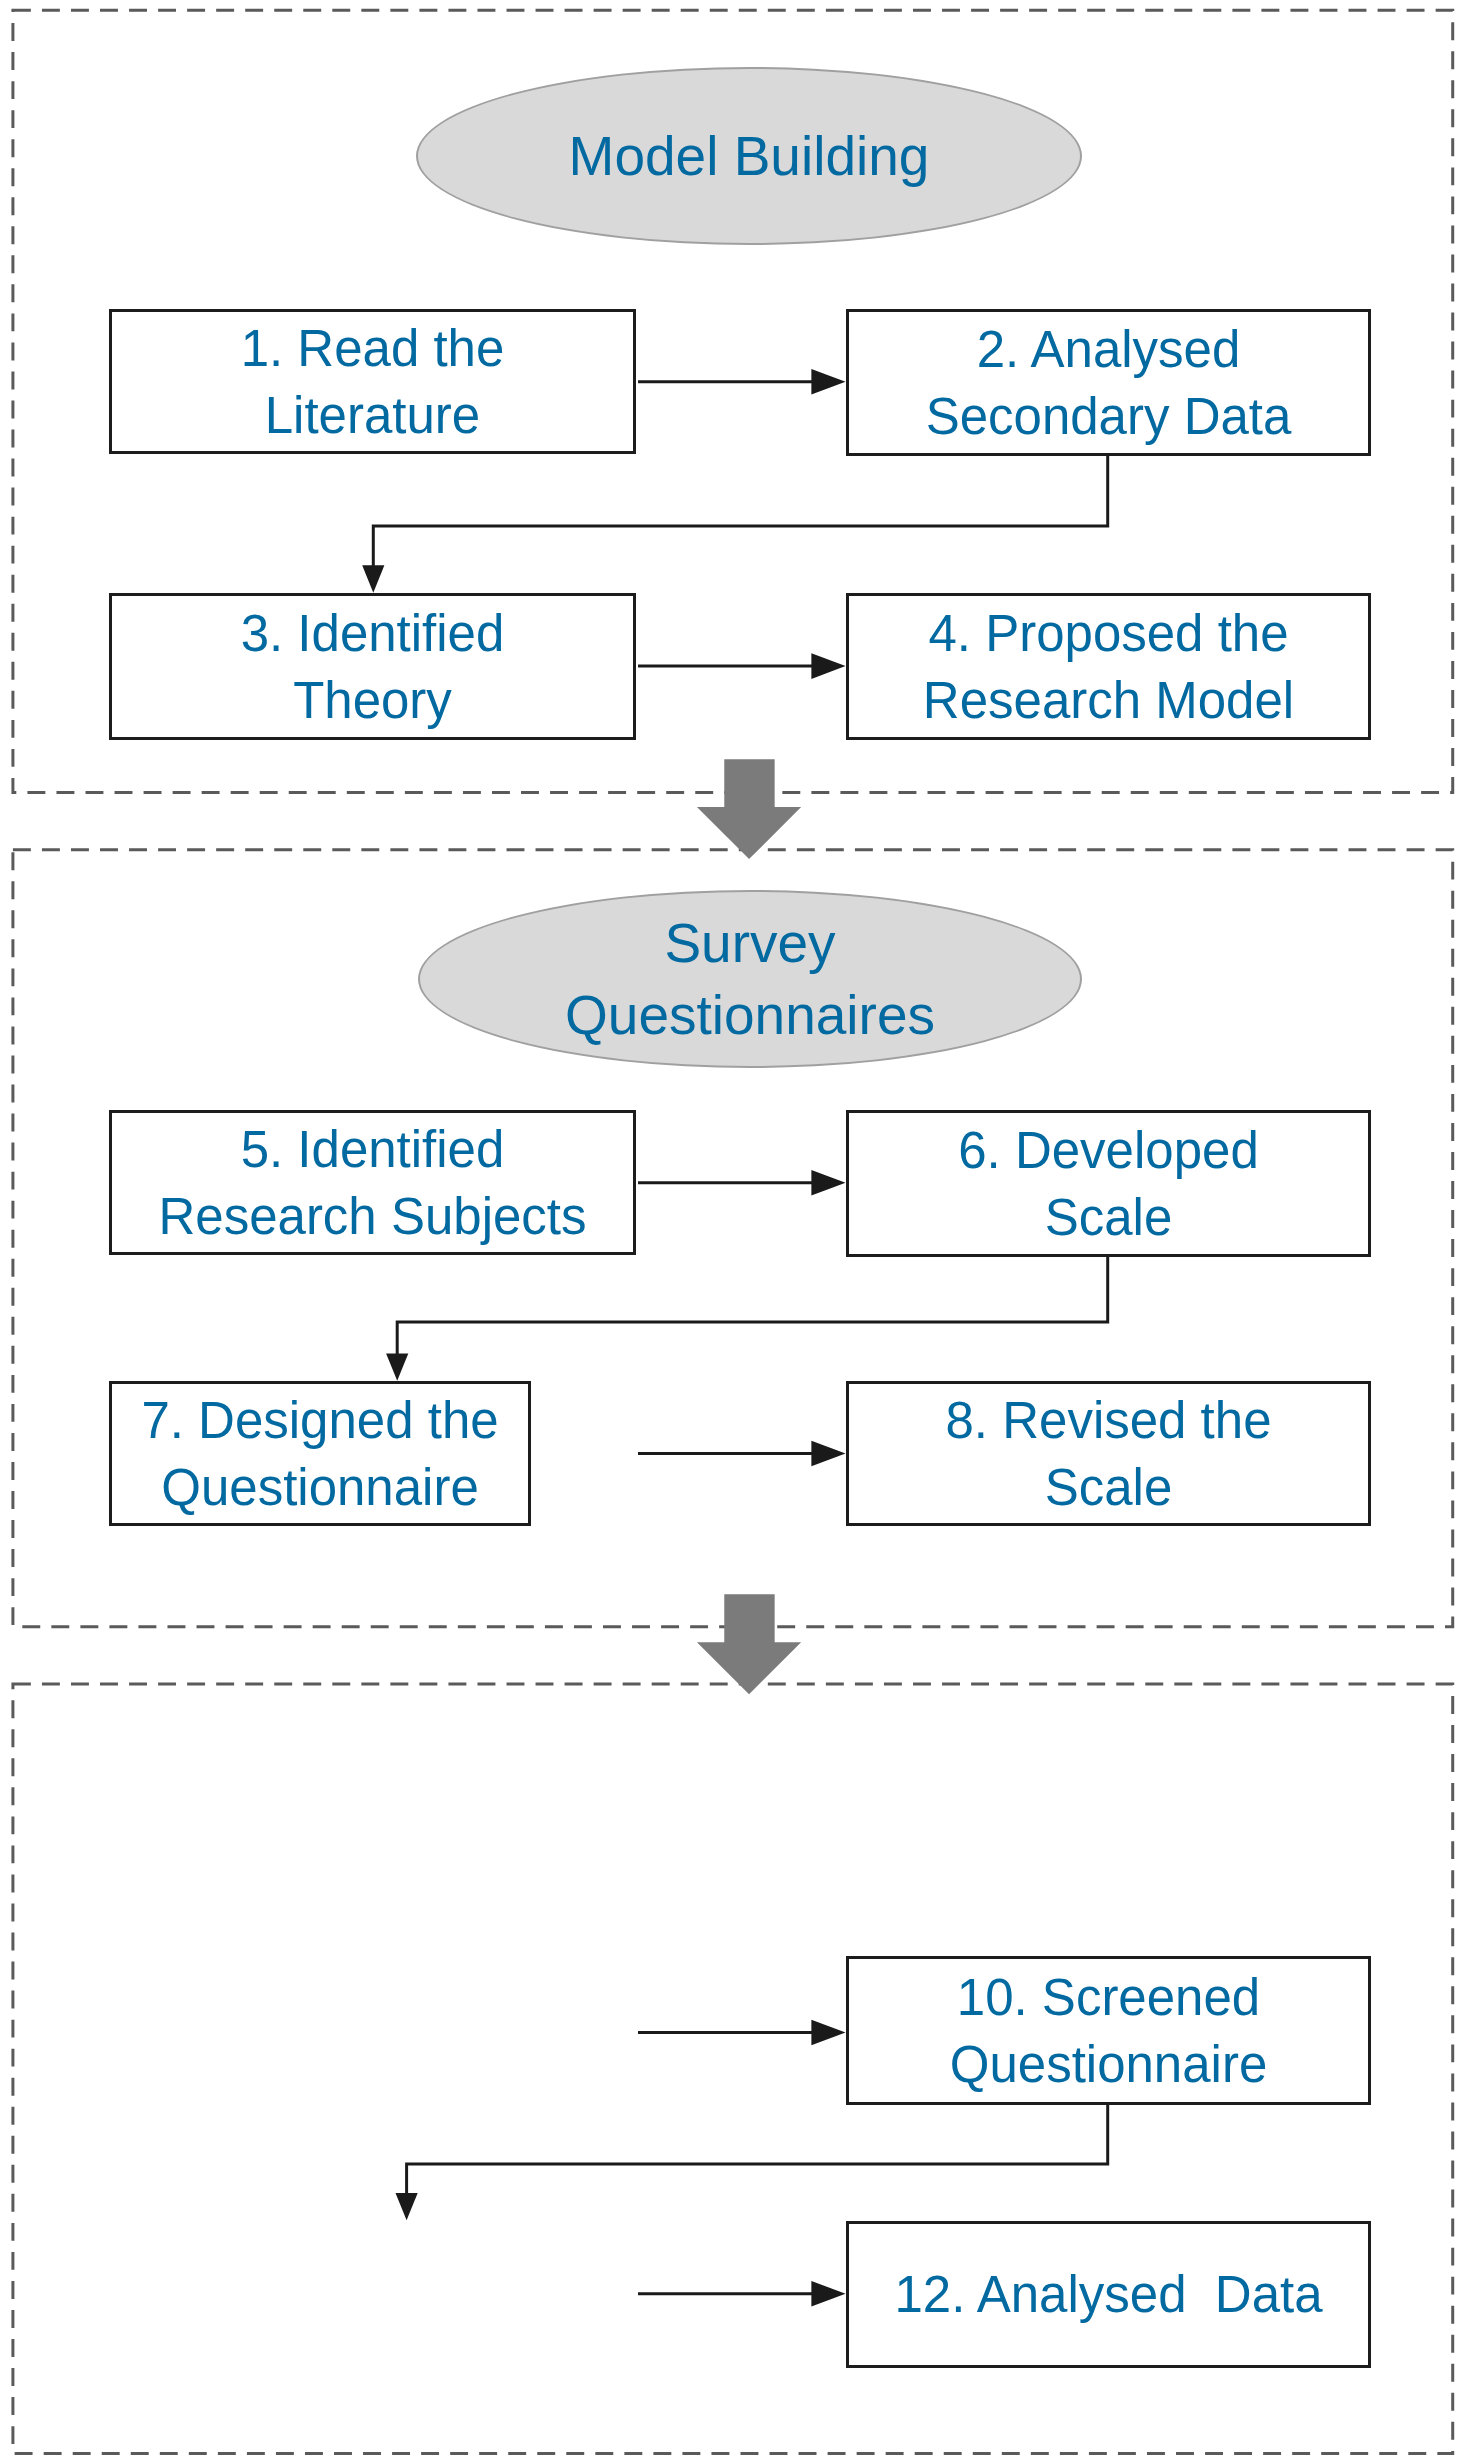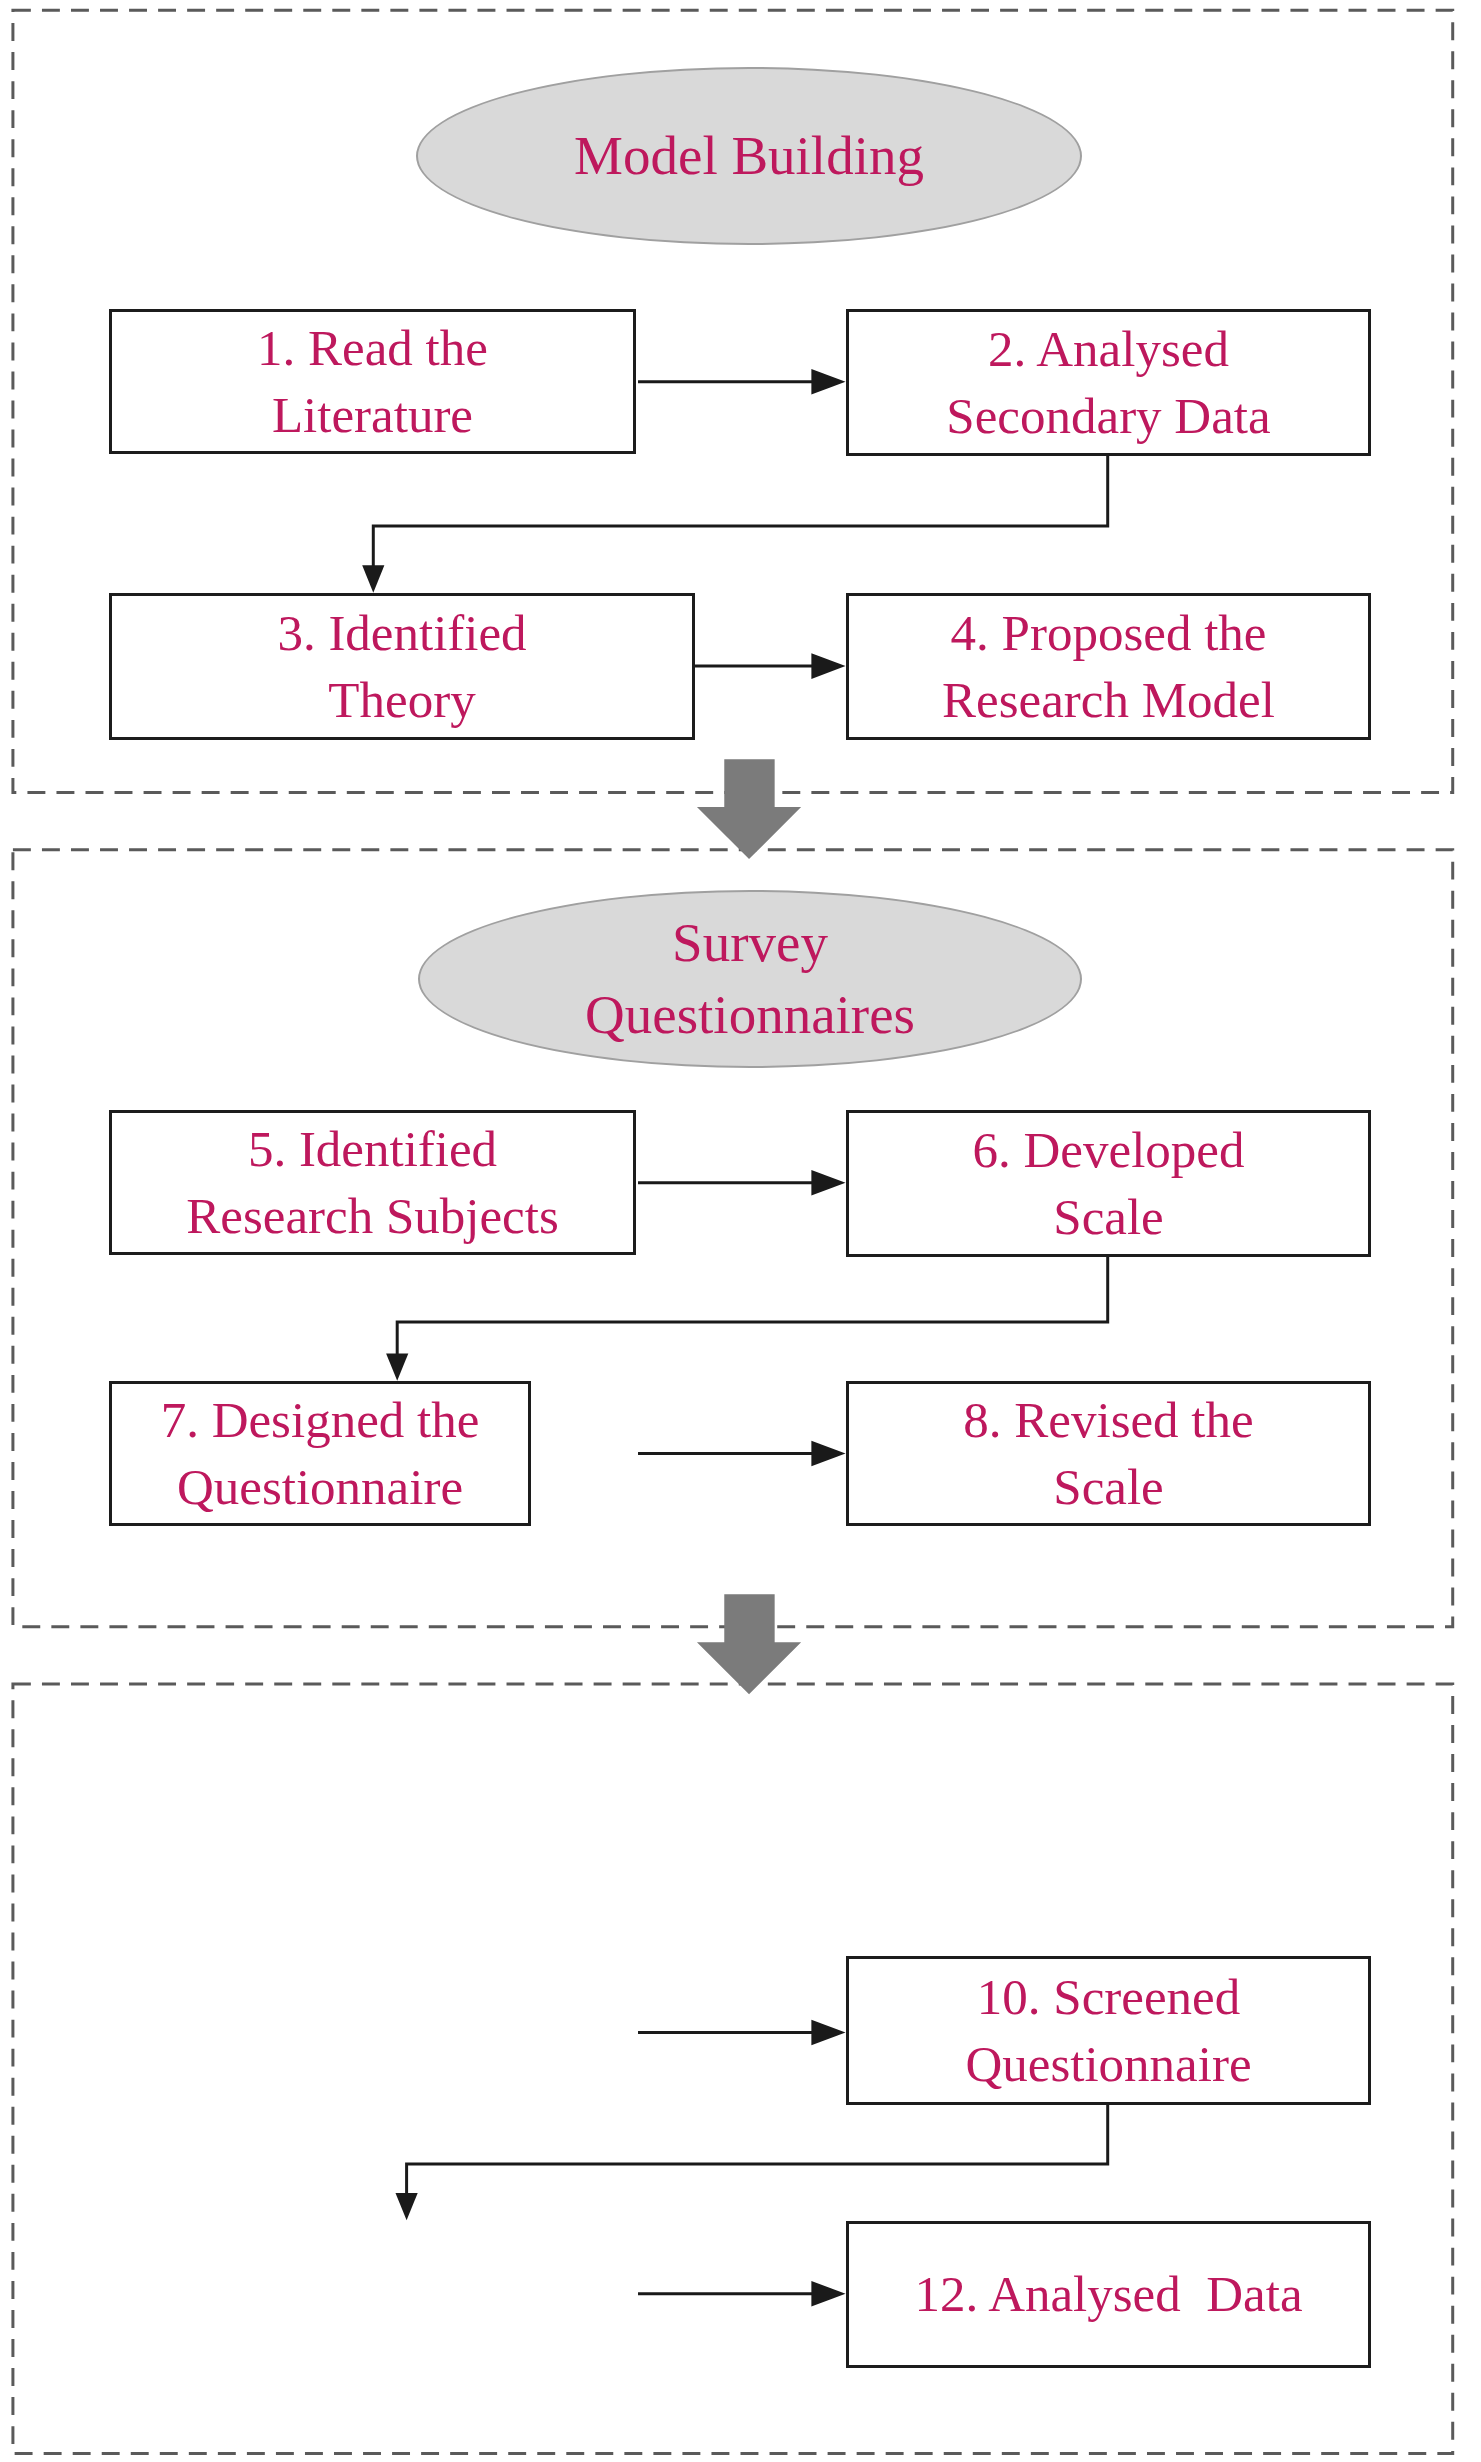--- a/index.html
+++ b/index.html
@@ -5,22 +5,22 @@
   html, body {
     margin: 0;
     padding: 0;
     background: #ffffff;
   }
   .canvas {
     position: relative;
     width: 1481px;
     height: 2462px;
     background: #ffffff;
-    font-family: Liberation Serif, serif;
-    color: #be185d;
+    font-family: Liberation Sans, sans-serif;
+    color: #0369a1;
     overflow: hidden;
   }
   svg.layer {
     position: absolute;
     left: 0;
     top: 0;
     width: 1481px;
     height: 2462px;
   }
   .stage-ellipse {
@@ -89,21 +89,21 @@
     <polyline points="1297,2465 1297,2534 476,2534 476,2570" fill="none" stroke="#1a1a1a" stroke-width="3.5"></polyline>
     <polygon points="476,2600 463,2568 489,2568" fill="#1a1a1a"></polygon>
   </svg>
 
   <div class="stage-ellipse" style="left:416px; top:67px; width:666px; height:178px;">Model Building</div>
 
   <div class="step-box" style="left:109px; top:309px; width:527px; height:145px;">1. Read the
 Literature</div>
   <div class="step-box" style="left:846px; top:309px; width:525px; height:147px;">2. Analysed
 Secondary Data</div>
-  <div class="step-box" style="left:109px; top:593px; width:586px; height:147px;">3. Identified
+  <div class="step-box" style="left:109px; top:593px; width:527px; height:147px;">3. Identified
 Theory</div>
   <div class="step-box" style="left:846px; top:593px; width:525px; height:147px;">4. Proposed the
 Research Model</div>
 
   <div class="stage-ellipse" style="left:418px; top:890px; width:664px; height:178px;">Survey
 Questionnaires</div>
 
   <div class="step-box" style="left:109px; top:1110px; width:527px; height:145px;">5. Identified
 Research Subjects</div>
   <div class="step-box" style="left:846px; top:1110px; width:525px; height:147px;">6. Developed

